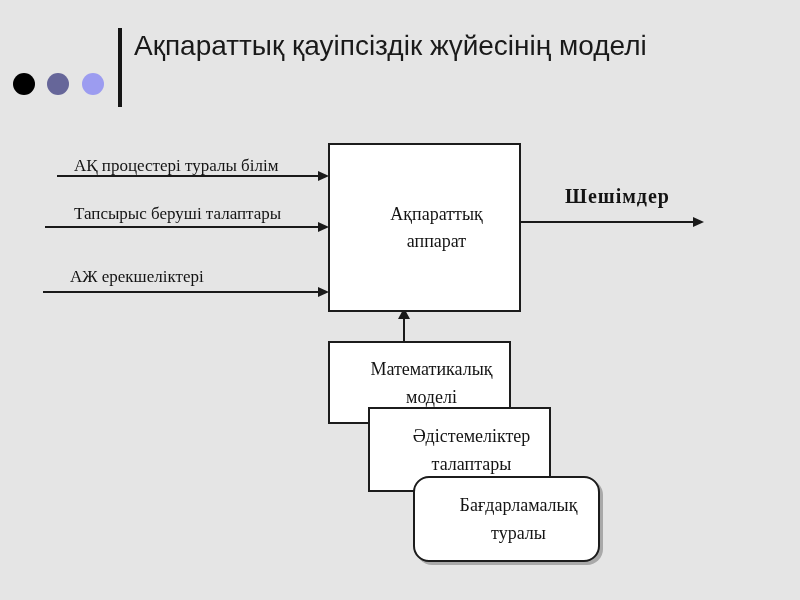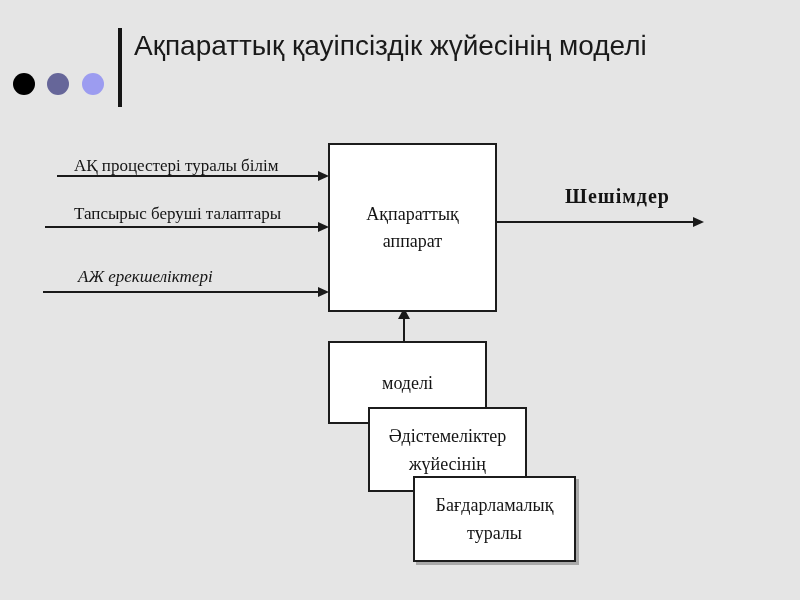--- a/index.html
+++ b/index.html
@@ -31,68 +31,69 @@
     border-bottom:11px solid #1a1a1a;border-left:6px solid transparent;border-right:6px solid transparent;
   }
   .inlabel{position:absolute;font-size:17px;line-height:20px;white-space:nowrap;color:#141414;}
   .outlabel{
     position:absolute;left:520px;top:185px;width:150px;text-align:right;
     font-size:20px;font-weight:bold;letter-spacing:1px;color:#141414;
   }
   .dbox{
     position:absolute;background:#ffffff;border:2px solid #1c1c1c;
     display:flex;flex-direction:column;align-items:center;justify-content:center;
-    text-align:center;font-size:18px;color:#141414;
+    text-align:center;font-size:18px;color:#141414;padding-left:24px;
   }
   #central-box{left:328px;top:143px;width:165px;height:165px;line-height:27px;z-index:2;}
   #support-box-1{left:328px;top:341px;width:155px;height:79px;line-height:28px;z-index:3;}
   #support-box-2{left:368px;top:407px;width:155px;height:81px;line-height:28px;z-index:4;align-items:center;}
   #support-box-3{left:413px;top:476px;width:159px;height:82px;line-height:28px;z-index:5;
-                 box-shadow:3px 3px 0 #a9a9a9;}
+                 box-shadow:3px 3px 0 #a9a9a9;border-radius:16px;}
 </style>
 </head>
 <body>
 
 <div id="slide">
 
   <span class="dot" id="dot1"></span>
   <span class="dot" id="dot2"></span>
   <span class="dot" id="dot3"></span>
   <span class="vbar"></span>
   <div class="title">Ақпараттық қауіпсіздік жүйесінің моделі</div>
 
   <div class="inlabel" style="left:50px;top:156px;margin-left:24px;">АҚ процестері туралы білім</div>
   <div class="hline" style="left:57px;top:175px;width:261px;"></div>
   <div class="arrow-right" style="left:318px;top:171px;"></div>
 
   <div class="inlabel" style="left:62px;top:204px;margin-left:12px;">Тапсырыс беруші талаптары</div>
   <div class="hline" style="left:45px;top:226px;width:273px;"></div>
   <div class="arrow-right" style="left:318px;top:222px;"></div>
 
-  <div class="inlabel" style="left:78px;top:267px;font-style:italic;">АЖ ерекшеліктері</div>
+  <div class="inlabel" style="left:70px;top:267px;">АЖ ерекшеліктері</div>
   <div class="hline" style="left:43px;top:291px;width:275px;"></div>
   <div class="arrow-right" style="left:318px;top:287px;"></div>
 
   <div class="dbox" id="central-box">
     <div>Ақпараттық</div>
     <div>аппарат</div>
   </div>
 
   <div class="outlabel">Шешімдер</div>
   <div class="hline" style="left:493px;top:221px;width:201px;"></div>
   <div class="arrow-right" style="left:693px;top:217px;"></div>
 
   <div class="vline" style="left:403px;top:317px;height:25px;"></div>
   <div class="arrow-up" style="left:398px;top:308px;"></div>
 
   <div class="dbox" id="support-box-1">
+    <div>Математикалық</div>
     <div>моделі</div>
   </div>
   <div class="dbox" id="support-box-2">
     <div>Әдістемеліктер</div>
-    <div>жүйесінің</div>
+    <div>талаптары</div>
   </div>
   <div class="dbox" id="support-box-3">
     <div>Бағдарламалық</div>
     <div>туралы</div>
   </div>
 
 </div>
 
 </body></html>

